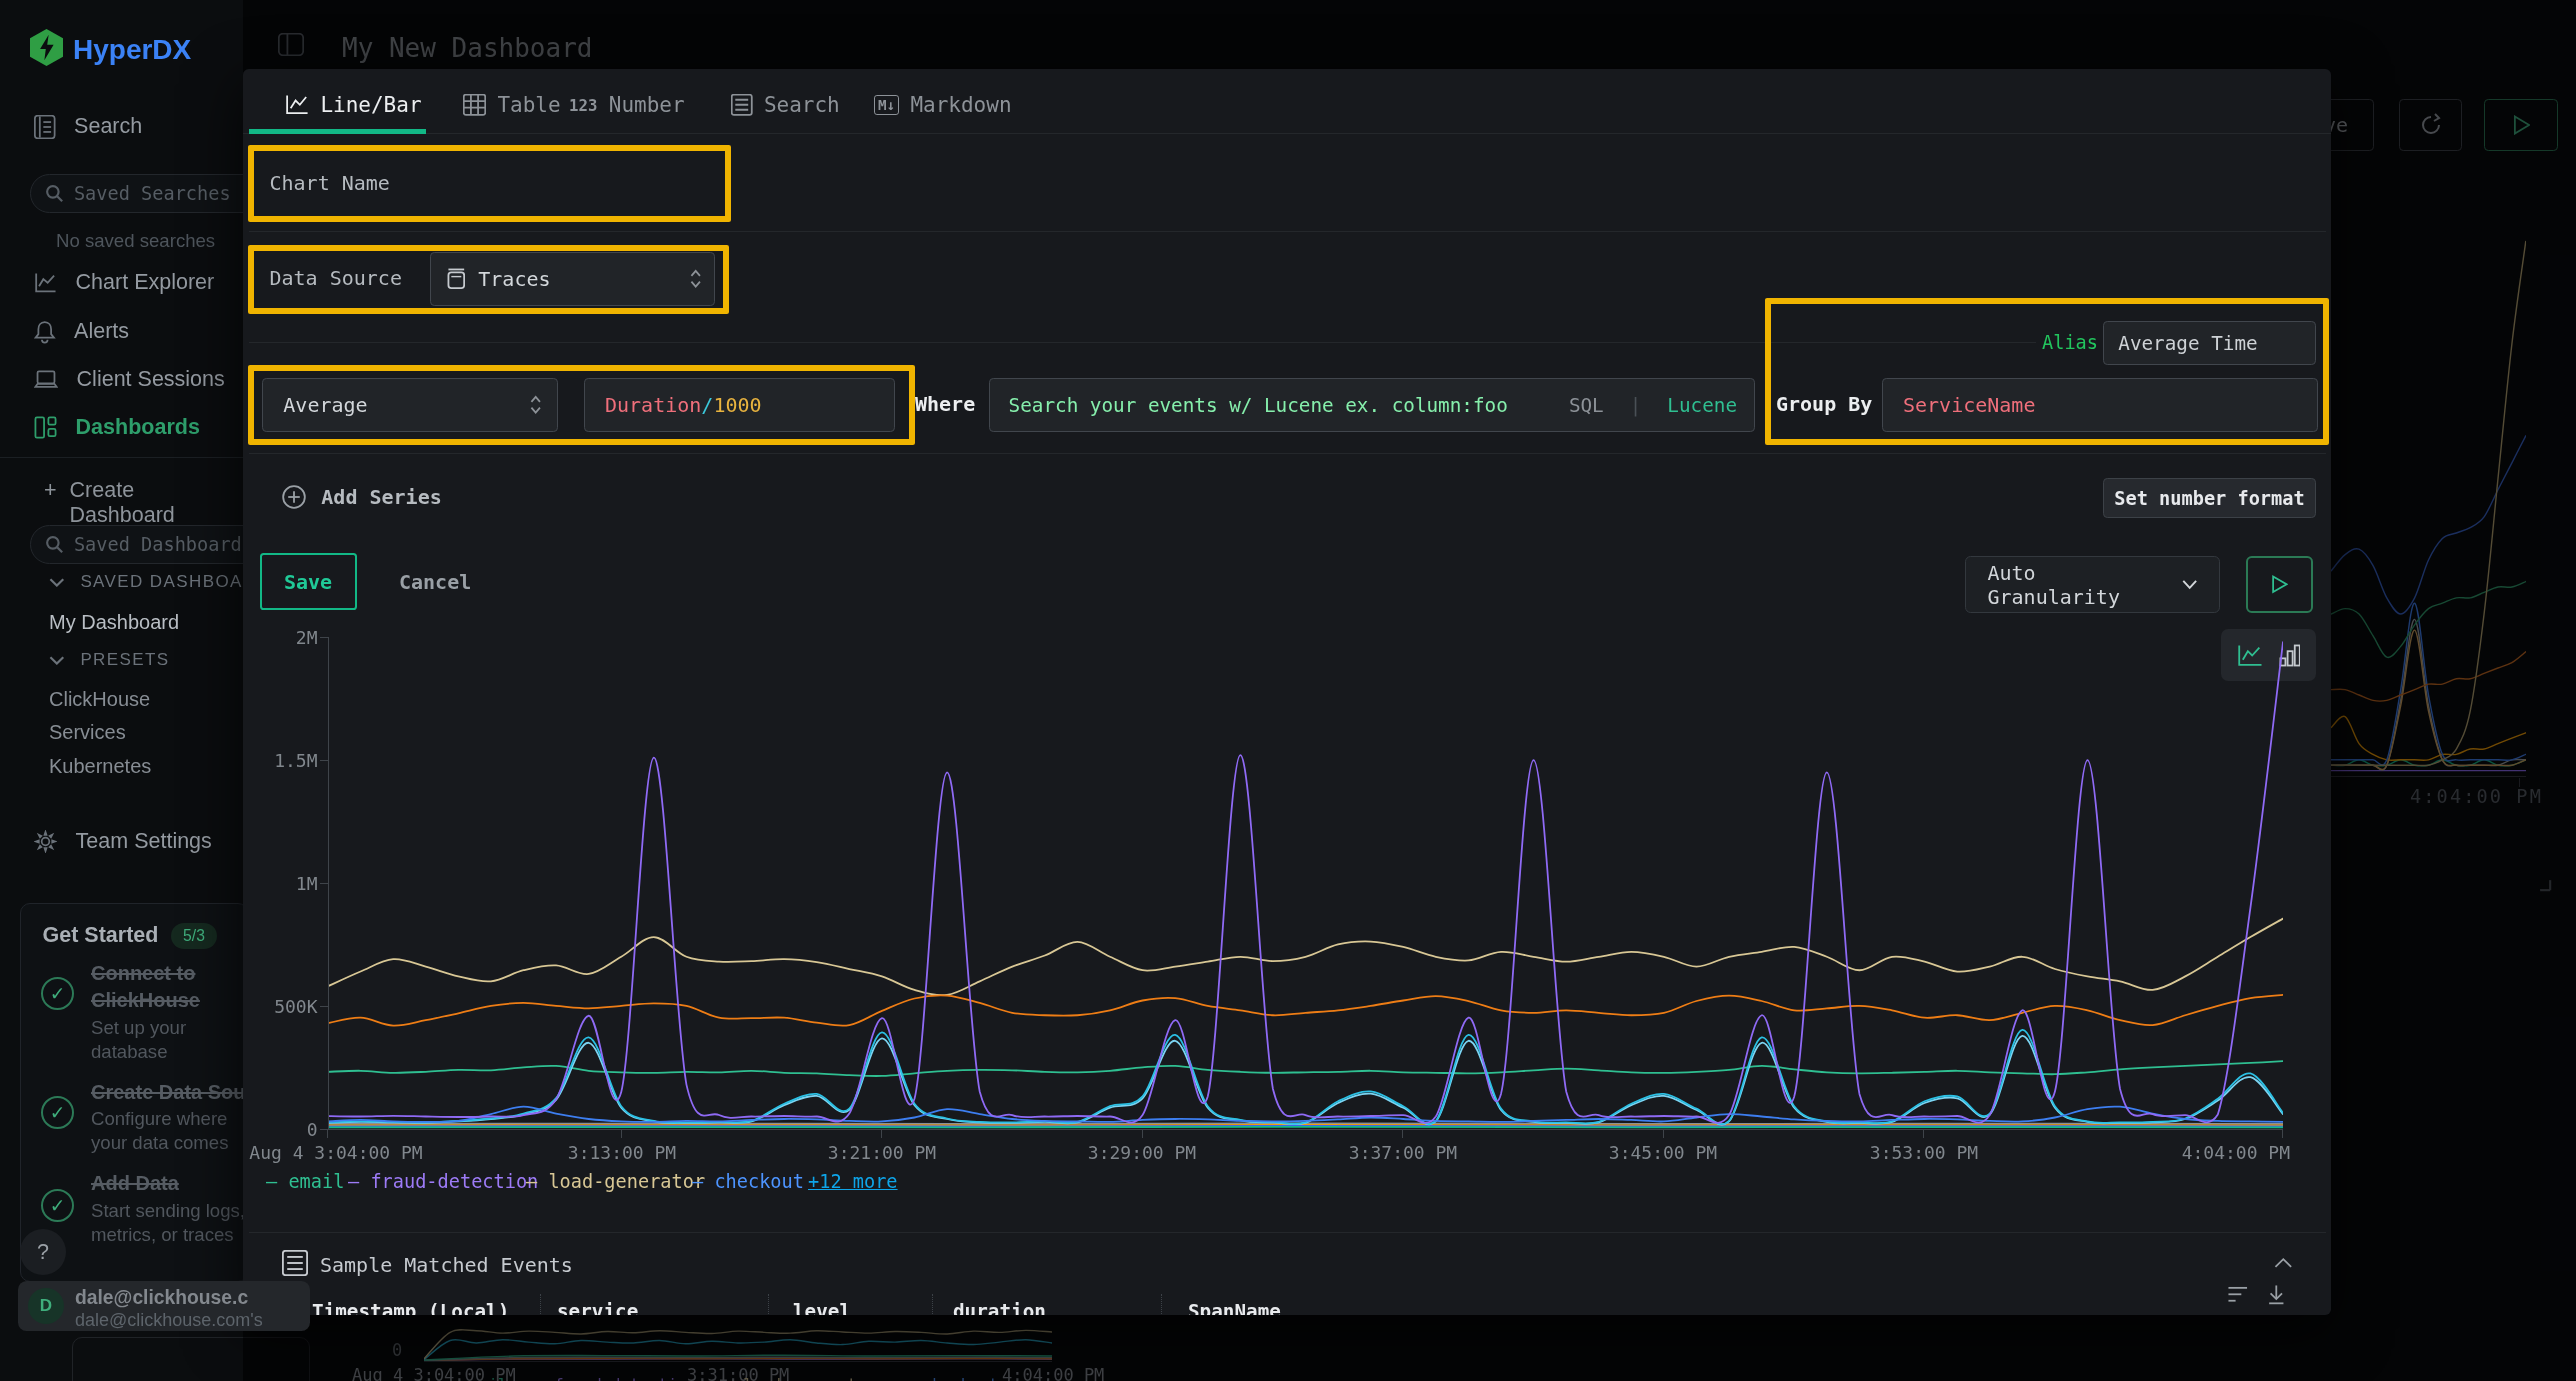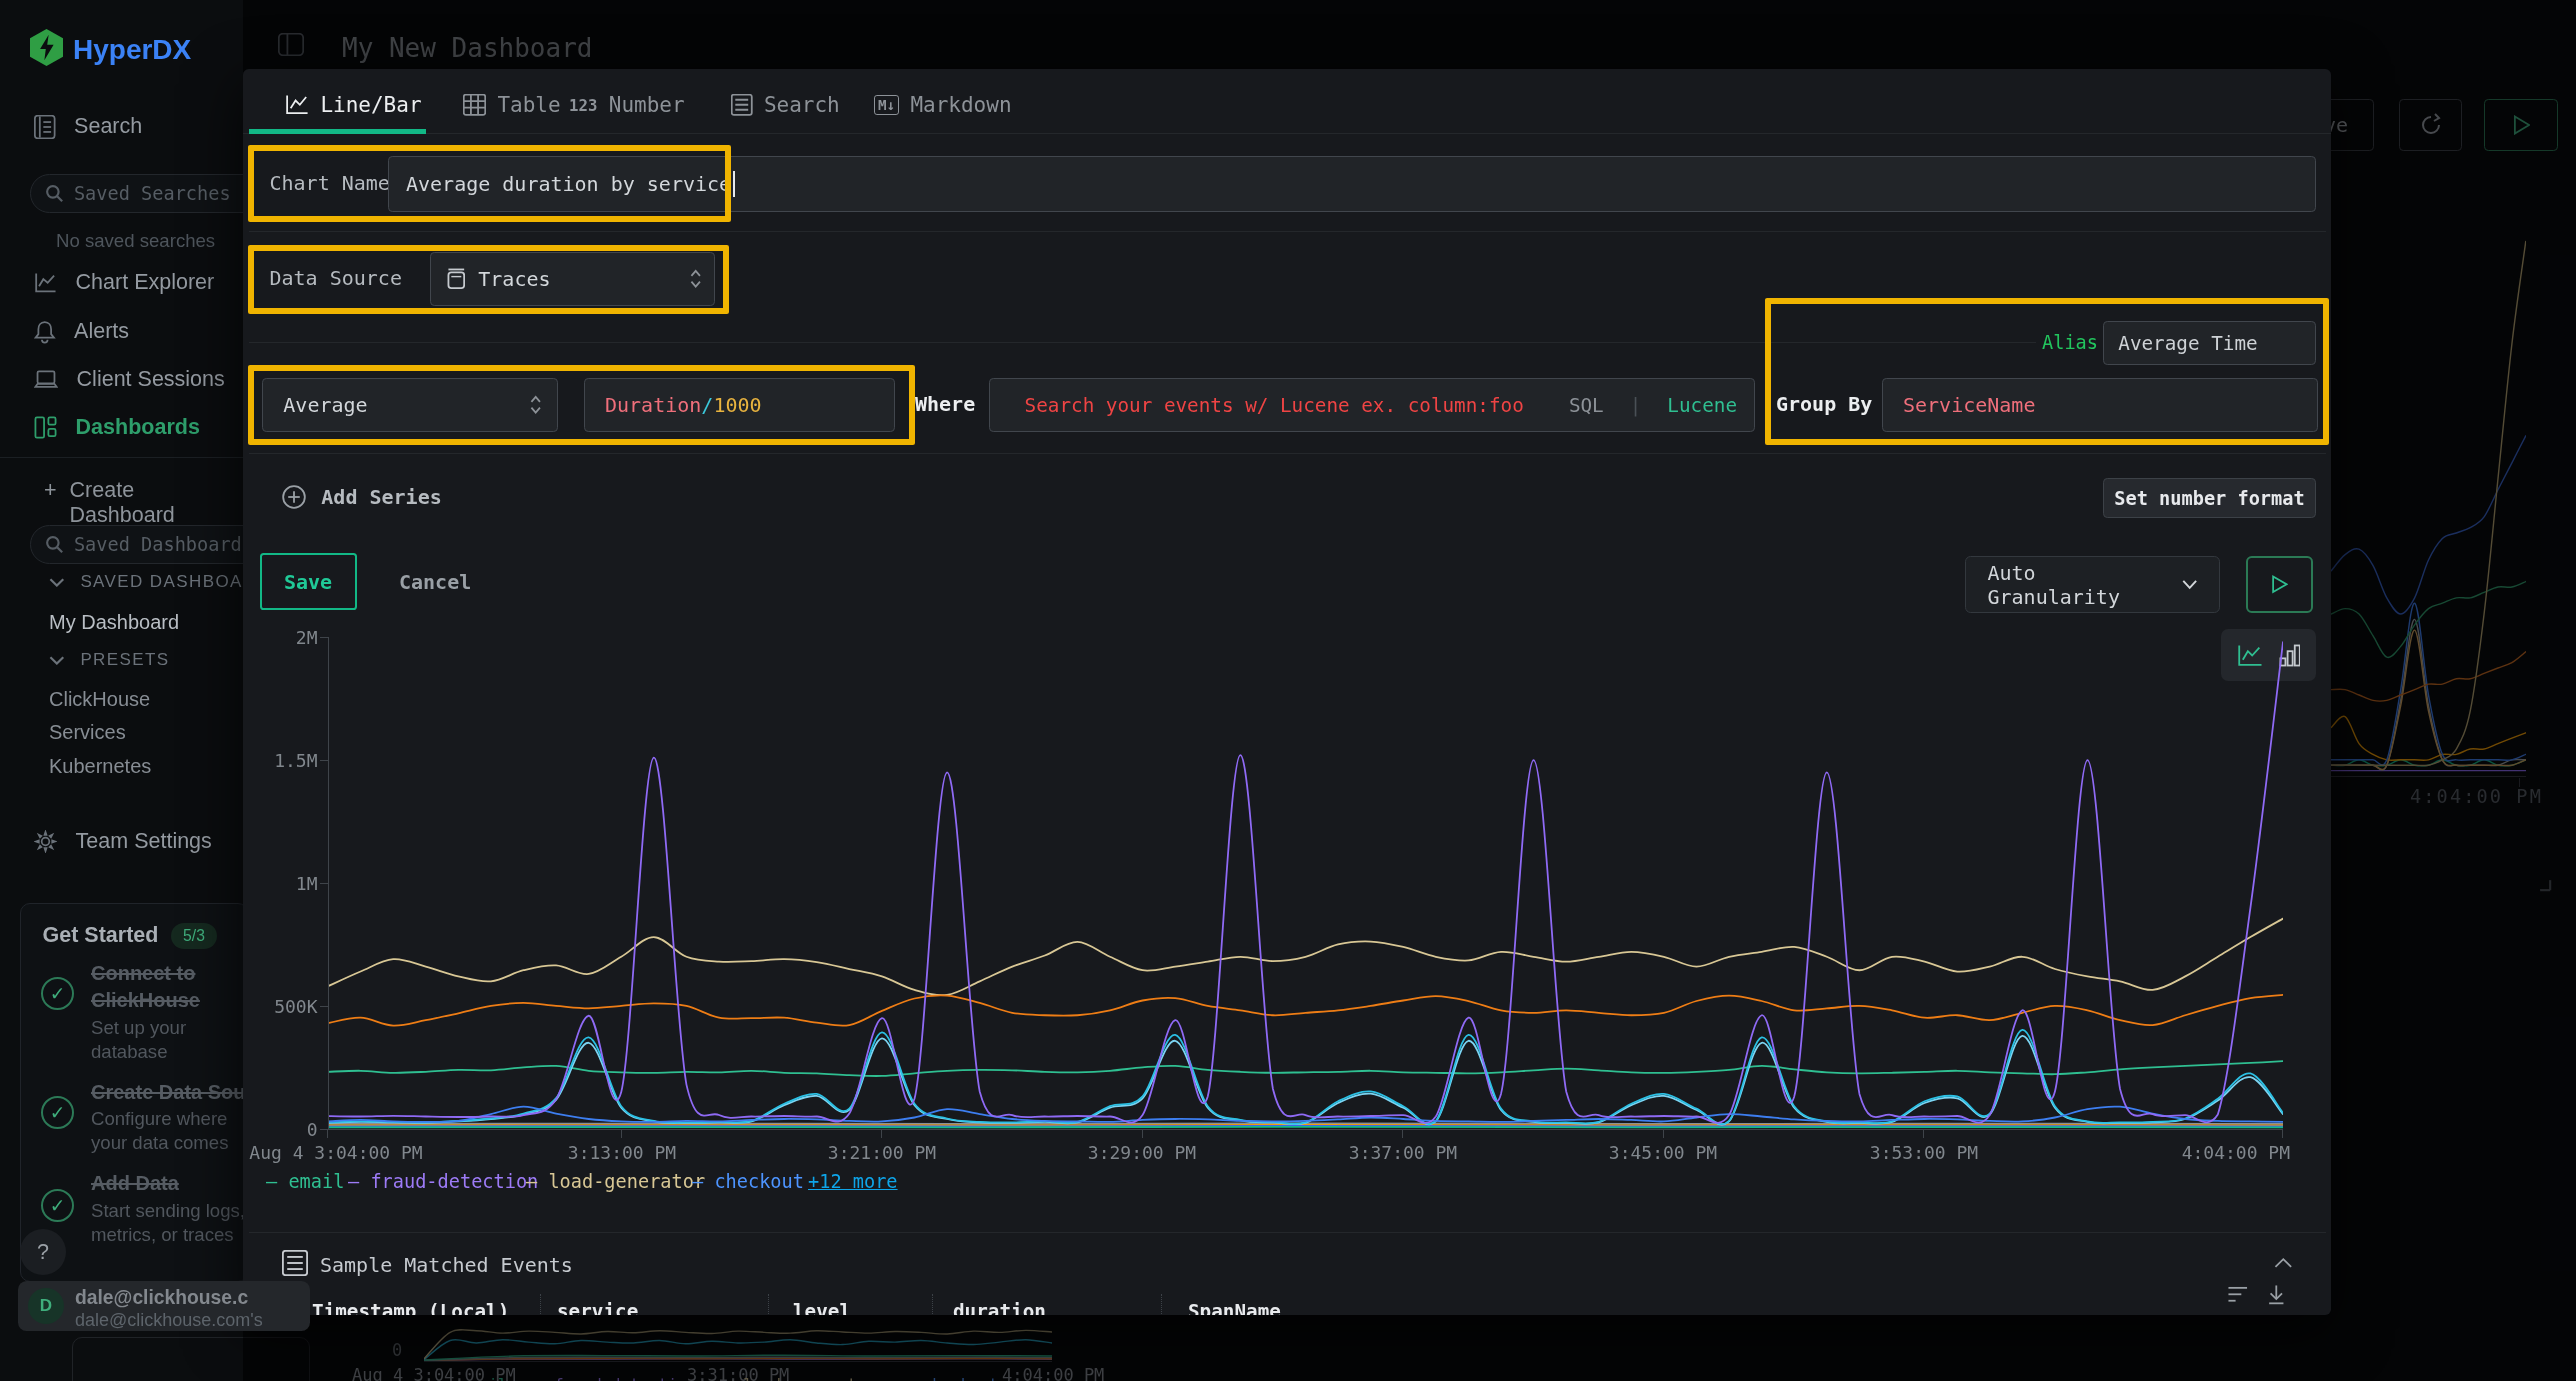--- a/index.html
+++ b/index.html
@@ -265,24 +265,20 @@
     <span>Search</span>
   </div>
   <div class="abs tab" style="left:631px;top:24px;">
     <span style="font-size:14.3px;font-weight:bold;border:1.4px solid #8d9298;border-radius:2.9px;padding:0.7px 2.9px;">M↓</span>
     <span>Markdown</span>
   </div>
   <div class="abs" style="left:0;top:64px;width:2088px;height:1.4px;background:#24272b;"></div>
   <div class="abs" style="left:5.7px;top:60px;width:177px;height:5px;background:#12b886;"></div>
 
   <div class="abs label" style="left:26.5px;top:102px;">Chart Name</div>
-  <div class="abs field" style="left:145px;top:87px;width:1928px;height:56px;padding:0 17px;">
-    <span class="fieldtext">Average duration by service</span>
-    <span style="display:inline-block;width:2.1px;height:26px;background:#e7e9ec;margin-left:2.1px;"></span>
-  </div>
 
   <div class="abs divider" style="left:5.7px;top:162px;width:2077px;"></div>
 
   <div class="abs label" style="left:26.5px;top:197px;">Data Source</div>
   <div class="abs field" style="left:187px;top:183px;width:285px;height:54px;padding:0 15.7px;gap:13px;">
     <svg width="18.6" height="21.5" viewBox="0 0 26 30">
         <rect x="2" y="6" width="22" height="22" rx="4" fill="none" stroke="#c6cacf" stroke-width="2.5"></rect>
         <line x1="2" y1="2" x2="24" y2="2" stroke="#c6cacf" stroke-width="2.5"></line>
         <line x1="6" y1="12" x2="20" y2="12" stroke="#c6cacf" stroke-width="2"></line>
       </svg>
@@ -307,21 +303,21 @@
         <polyline points="2,19 8,26 14,19" fill="none" stroke="#8d9298" stroke-width="2.5"></polyline>
       </svg>
   </div>
   <div class="abs field" style="left:341px;top:309px;width:311px;height:54px;padding:0 20px;">
     <span class="fieldtext" style="color: rgb(239, 111, 123);">Duration</span>
       <span class="fieldtext" style="color: rgb(59, 201, 219);">/</span>
       <span class="fieldtext" style="color: rgb(232, 179, 63);">1000</span>
   </div>
   <div class="abs blabel" style="left:672px;top:323px;">Where</div>
   <div class="abs field" style="left:746px;top:309px;width:766px;height:54px;padding:0 18.6px;">
-    <span style="font-size:19.3px;color:#ef4444;margin-left:16px;">Search your events w/ Lucene ex. column:foo</span>
+    <span style="font-size:19.3px;color:#86efac;">Search your events w/ Lucene ex. column:foo</span>
     <span class="abs" style="right:17px;display:flex;gap:26px;font-size:19.3px;">
       <span style="color:#8d9298;">SQL</span>
       <span style="color:#4a5056;">|</span>
       <span style="color:#2fbf91;">Lucene</span>
     </span>
   </div>
   <div class="abs blabel" style="left:1533px;top:323px;">Group By</div>
   <div class="abs field" style="left:1639px;top:309px;width:436px;height:54px;padding:0 20px;">
     <span class="fieldtext" style="color: rgb(239, 111, 123);">ServiceName</span>
   </div>

